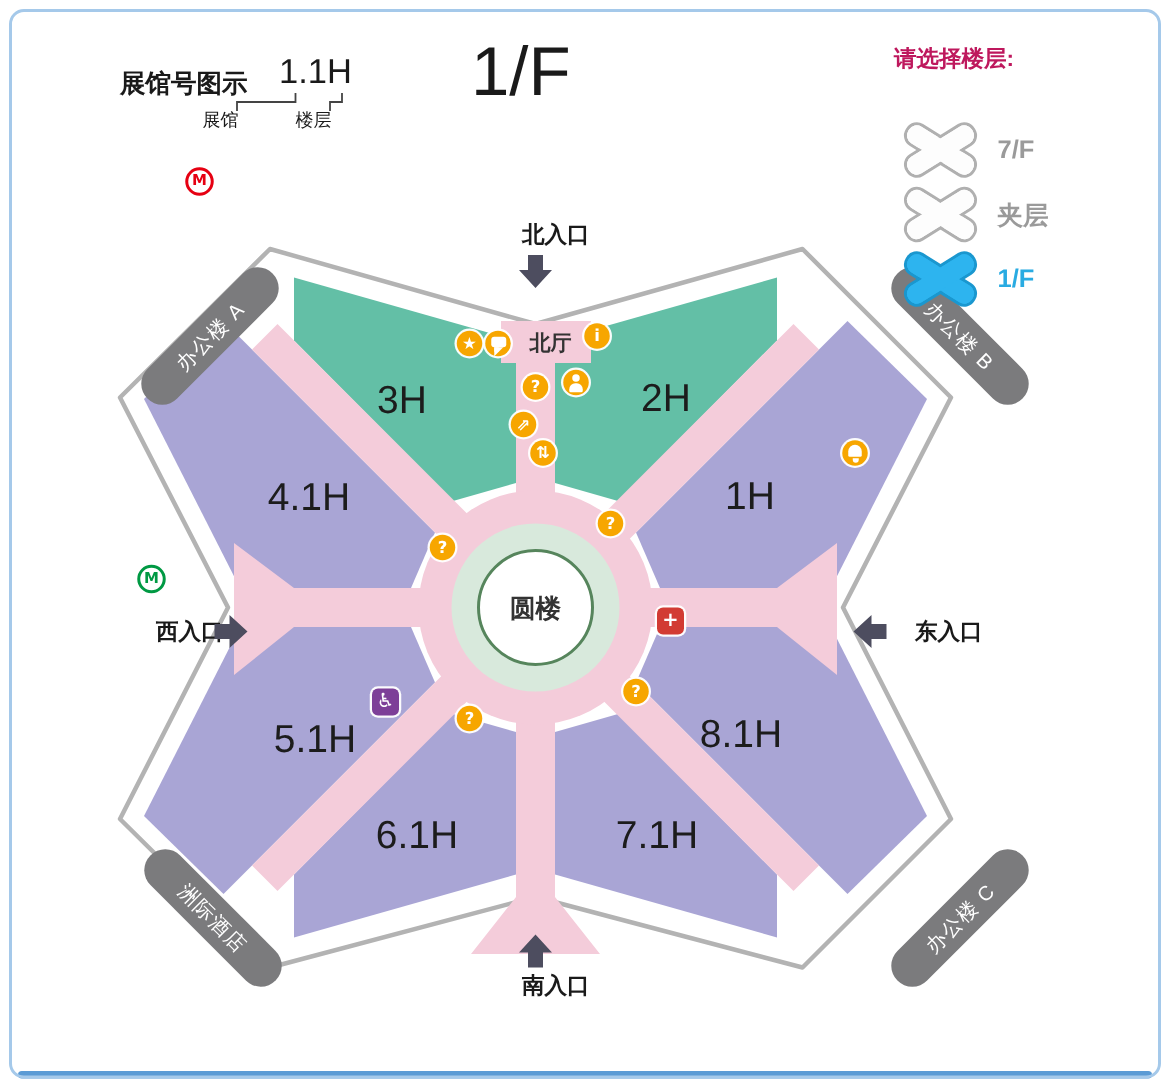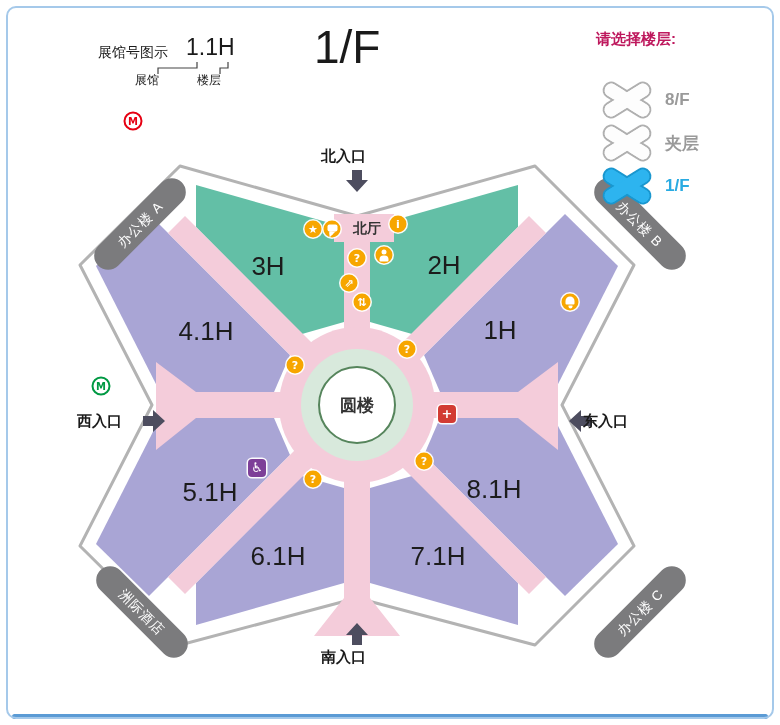--- a/index.html
+++ b/index.html
@@ -4,30 +4,30 @@
 <style>
   html,body{margin:0;padding:0;}
   body{
     width:780px;height:725px;position:relative;background:#fff;overflow:hidden;
     font-family:"Liberation Sans","DejaVu Sans",sans-serif;color:#1a1a1a;
   }
   .frame{position:absolute;inset:6px;border:2px solid #a5c9ea;border-radius:10px;pointer-events:none;}
   .bottom-accent{position:absolute;left:12px;right:12px;bottom:6px;height:5px;background:#5b9bd5;border-radius:3px;}
   .abs{position:absolute;}
   
-  .legend-title{left:98px;top:44px;font-size:14px;font-weight:normal;}
+  .legend-title{left:80px;top:44px;font-size:17px;font-weight:bold;}
   .legend-sample{left:186px;top:34px;font-size:23px;}
   .legend-callout{font-size:12px;width:46px;text-align:left;top:72px;}
   .page-title{left:314px;top:22px;font-size:46px;line-height:1.1;}
   .floor-prompt{left:596px;top:30px;font-size:15px;font-weight:bold;color:#be185d;}
   .floor-row{left:598px;height:40px;display:flex;align-items:center;gap:9px;cursor:pointer;}
   .floor-row .flabel{font-size:17px;font-weight:bold;color:#9a9a9a;}
   .floor-row.selected .flabel{color:#29abe2;}
   
-  .entrance-label{font-size:15px;font-weight:bold;width:72px;text-align:left;}
+  .entrance-label{font-size:15px;font-weight:bold;width:72px;text-align:right;}
   
   .north-hall{left:338px;top:220px;width:58px;text-align:center;font-size:14px;font-weight:bold;color:#333;}
   
   #map-svg{position:absolute;left:0;top:0;}
   #map-svg text{font-family:"Liberation Sans","DejaVu Sans",sans-serif;}
   .hall-label{font-size:26px;fill:#1c1c1c;}
   .building-label{font-size:13.5px;fill:#ffffff;letter-spacing:1px;}
   .center-label{font-size:17px;font-weight:bold;fill:#333;}
   
   #icon-layer{position:absolute;inset:0;}
@@ -123,21 +123,21 @@
 
 <div class="abs floor-prompt">请选择楼层:</div>
 
 <div class="abs floor-row" style="top:80px">
   <svg class="clover-gray" width="58" height="40" viewBox="-29 -20 58 40">
     <rect class="bar" x="-26" y="-7.5" width="52" height="15" rx="7" transform="rotate(32)"></rect>
     <rect class="bar" x="-26" y="-7.5" width="52" height="15" rx="7" transform="rotate(-32)"></rect>
     <rect class="bar-fill" x="-25" y="-6.5" width="50" height="13" rx="6" transform="rotate(32)"></rect>
     <rect class="bar-fill" x="-25" y="-6.5" width="50" height="13" rx="6" transform="rotate(-32)"></rect>
   </svg>
-  <span class="flabel">8/F</span>
+  <span class="flabel">7/F</span>
 </div>
 <div class="abs floor-row" style="top:123px">
   <svg class="clover-gray" width="58" height="40" viewBox="-29 -20 58 40">
     <rect class="bar" x="-26" y="-7.5" width="52" height="15" rx="7" transform="rotate(32)"></rect>
     <rect class="bar" x="-26" y="-7.5" width="52" height="15" rx="7" transform="rotate(-32)"></rect>
     <rect class="bar-fill" x="-25" y="-6.5" width="50" height="13" rx="6" transform="rotate(32)"></rect>
     <rect class="bar-fill" x="-25" y="-6.5" width="50" height="13" rx="6" transform="rotate(-32)"></rect>
   </svg>
   <span class="flabel">夹层</span>
 </div>

